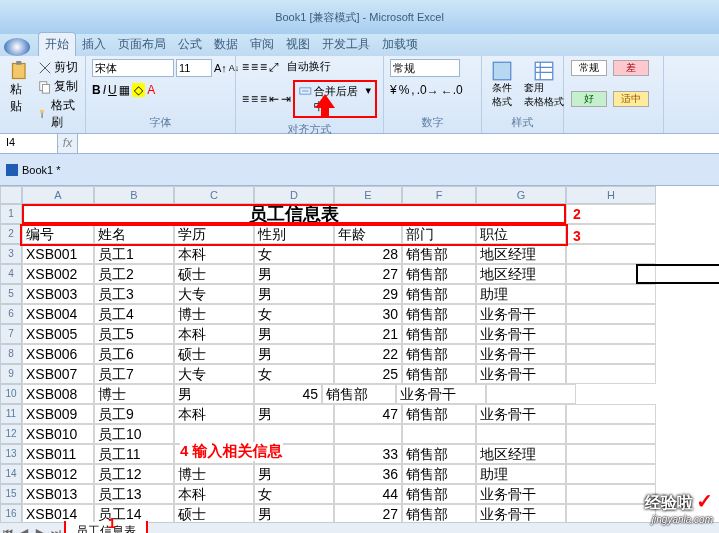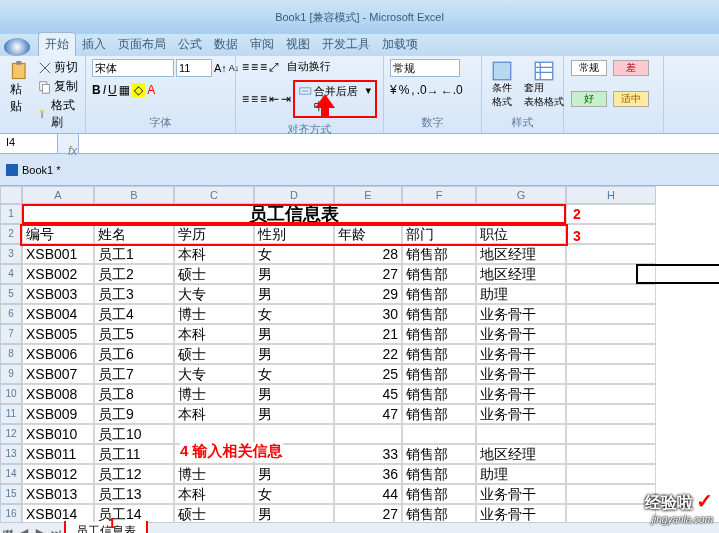--- a/index.html
+++ b/index.html
@@ -22,21 +22,21 @@
 .mergebtn{border:2px solid red;padding:2px 4px;display:flex;align-items:flex-start;gap:2px;font-size:11px}
 .arrow-up{position:absolute;left:315px;top:94px;width:0;height:0;border-left:10px solid transparent;border-right:10px solid transparent;border-bottom:14px solid red}
 .arrow-up::after{content:"";position:absolute;left:-4px;top:13px;width:8px;height:10px;background:red}
 .style-swatch{width:36px;height:16px;border:1px solid #aaa;font-size:10px;display:flex;align-items:center;justify-content:center;margin:1px}
 .sw-normal{background:#fff}
 .sw-bad{background:#ffc7ce;color:#9c0006}
 .sw-good{background:#c6efce;color:#006100}
 .sw-neutral{background:#ffeb9c;color:#9c5700}
 .namebox-row{height:20px;display:flex;border-bottom:1px solid #9bb7d6;background:#e8f1fb}
 .namebox{width:58px;border-right:1px solid #9bb7d6;padding:2px 6px;font-size:11px;background:#fff}
-.fxlabel{width:20px;text-align:center;font-style:italic;color:#888;border-right:1px solid #9bb7d6;padding:10px}
+.fxlabel{width:20px;text-align:center;font-style:italic;color:#888;border-right:1px solid #9bb7d6;padding:2px}
 .workbook-tab{height:32px;background:#d6e6f8;padding:2px 6px;font-size:11px;display:flex;align-items:center;border-bottom:1px solid #9bb7d6}
 .wb-icon{width:12px;height:12px;background:#1e5db3;margin-right:4px}
 .grid-area{position:relative;height:336px;overflow:hidden}
 .colhdr{display:flex;height:18px}
 .colhdr .rh{width:22px;background:#e8eef6;border:1px solid #c2cdd8}
 .colhdr .ch{background:#e8eef6;border:1px solid #c2cdd8;text-align:center;font-size:11px;color:#5b7a9e;line-height:16px}
 .row{display:flex;height:20px}
 .rowh{width:22px;background:#e8eef6;border:1px solid #c2cdd8;text-align:center;font-size:10px;color:#5b7a9e;line-height:18px}
 .cell{border:1px solid #d4d4d4;padding:0 3px;font-size:14px;line-height:18px;overflow:hidden;white-space:nowrap}
 .c-a{width:72px}.c-b{width:80px}.c-c{width:80px}.c-d{width:80px}.c-e{width:68px}.c-f{width:74px}.c-g{width:90px}.c-h{width:90px}
@@ -326,21 +326,20 @@
   <div class="cell c-c">大专</div>
   <div class="cell c-d">女</div>
   <div class="cell c-e" style="text-align:right">25</div>
   <div class="cell c-f">销售部</div>
   <div class="cell c-g">业务骨干</div>
   <div class="cell c-h"></div>
       </div>
       <div class="row">
         <div class="rowh">10</div>
   <div class="cell c-a">XSB008</div>
-  <div class="cell c-b">员工8</div>
   <div class="cell c-c">博士</div>
   <div class="cell c-d">男</div>
   <div class="cell c-e" style="text-align:right">45</div>
   <div class="cell c-f">销售部</div>
   <div class="cell c-g">业务骨干</div>
   <div class="cell c-h"></div>
       </div>
       <div class="row">
         <div class="rowh">11</div>
   <div class="cell c-a">XSB009</div>

